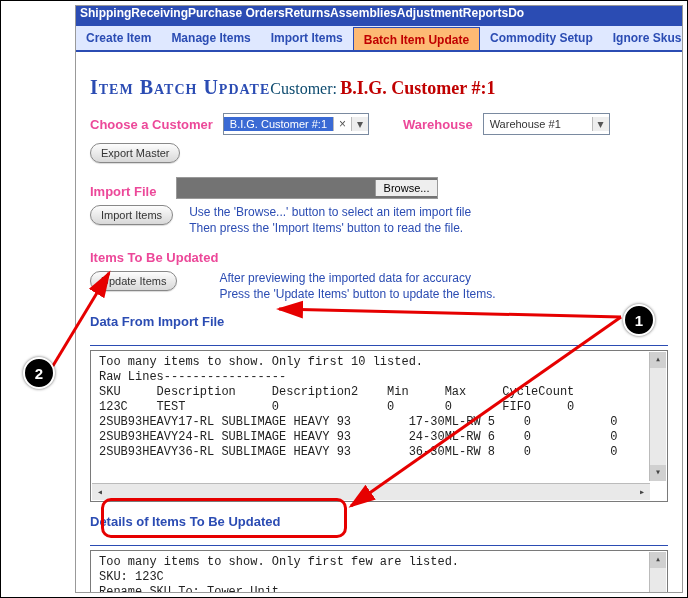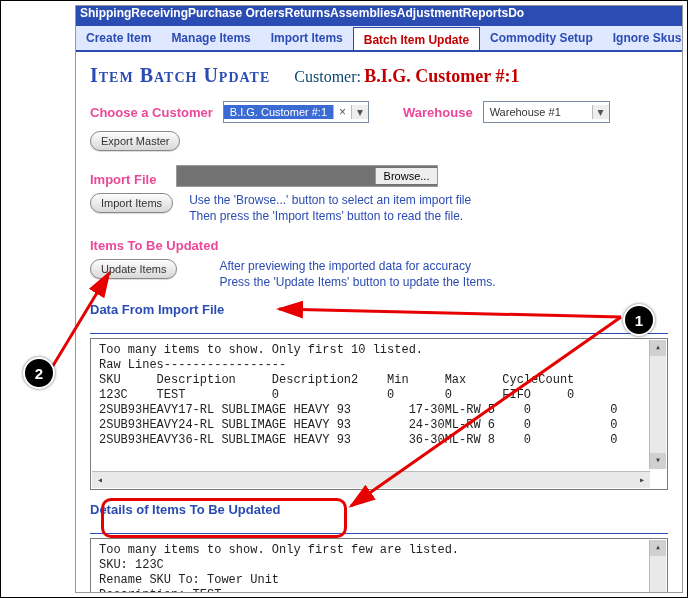--- a/index.html
+++ b/index.html
@@ -2,23 +2,23 @@
 <html><head>
 <meta charset="utf-8">
 <style>
 html,body{margin:0;padding:0;font-family:Arial,Helvetica,sans-serif;font-size:12px;background:#f5f5f5}
 .wrap{width:688px;height:598px;position:relative;background:#fff;border:1px solid #000;box-sizing:border-box;overflow:hidden}
 .inner{position:absolute;top:4px;left:74px;right:4px;bottom:4px;border:1px solid #999;background:#fff;overflow:hidden}
 .topnav{background:#2b4cb3;color:#fff;padding:0 4px;height:20px;display:flex;align-items:flex-start;font-weight:bold;font-size:12px;white-space:nowrap;overflow:hidden}
 .topnav span{cursor:pointer}
 .subnav{background:#dfe8ff;border-bottom:2px solid #2b4cb3;height:24px;display:flex;align-items:center;gap:0;font-size:12px;color:#2b4cb3;font-weight:bold;white-space:nowrap;overflow:hidden}
 .subnav .tab{padding:0 10px;height:23px;display:flex;align-items:center;cursor:pointer}
-.subnav .tab.active{background:#ffffff;border-top:1px solid #2b4cb3;border-left:1px solid #2b4cb3;border-right:1px solid #2b4cb3;position:relative;top:1px;color:#c00000}
+.subnav .tab.active{background:#fdba74;border-top:1px solid #2b4cb3;border-left:1px solid #2b4cb3;border-right:1px solid #2b4cb3;position:relative;top:1px;color:#c00000}
 .content{padding:6px 14px 10px 14px}
-.title-row{display:flex;align-items:baseline;gap:24px;margin-top:6px}
+.title-row{display:flex;align-items:baseline;margin-top:18px}
 .page-title{font-family:Georgia,serif;font-variant:small-caps;font-size:20px;color:#2b4cb3;font-weight:bold;letter-spacing:1px}
 .cust-lbl{color:#0c4a6e;font-size:16px;font-family:Georgia,serif}
 .cust-val{color:#c00000;font-size:18px;font-weight:bold;font-family:Georgia,serif}
 .row{display:flex;align-items:center;gap:10px;margin-top:14px}
 .lbl{font-weight:bold;color:#ec4899;font-size:13px}
 .combo{display:inline-flex;align-items:center;border:1px solid #7a8aa0;background:#fff;height:20px}
 .combo .sel{background:#3a6ad4;color:#fff;padding:1px 6px;font-size:11px}
 .combo .plain{padding:1px 6px;font-size:11px;color:#333}
 .combo .x{padding:0 5px;color:#555;border-left:1px solid #bbb;cursor:pointer}
 .combo .dd{width:16px;text-align:center;border-left:1px solid #bbb;color:#555;cursor:pointer;background:#eee}

